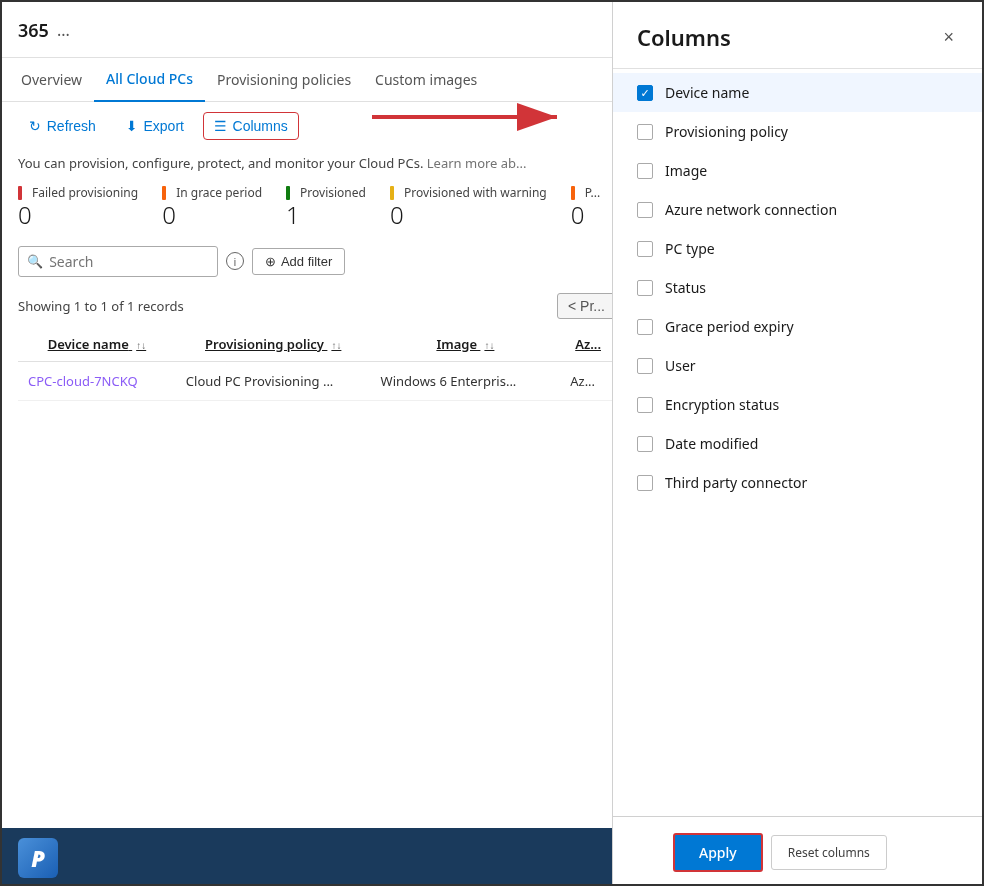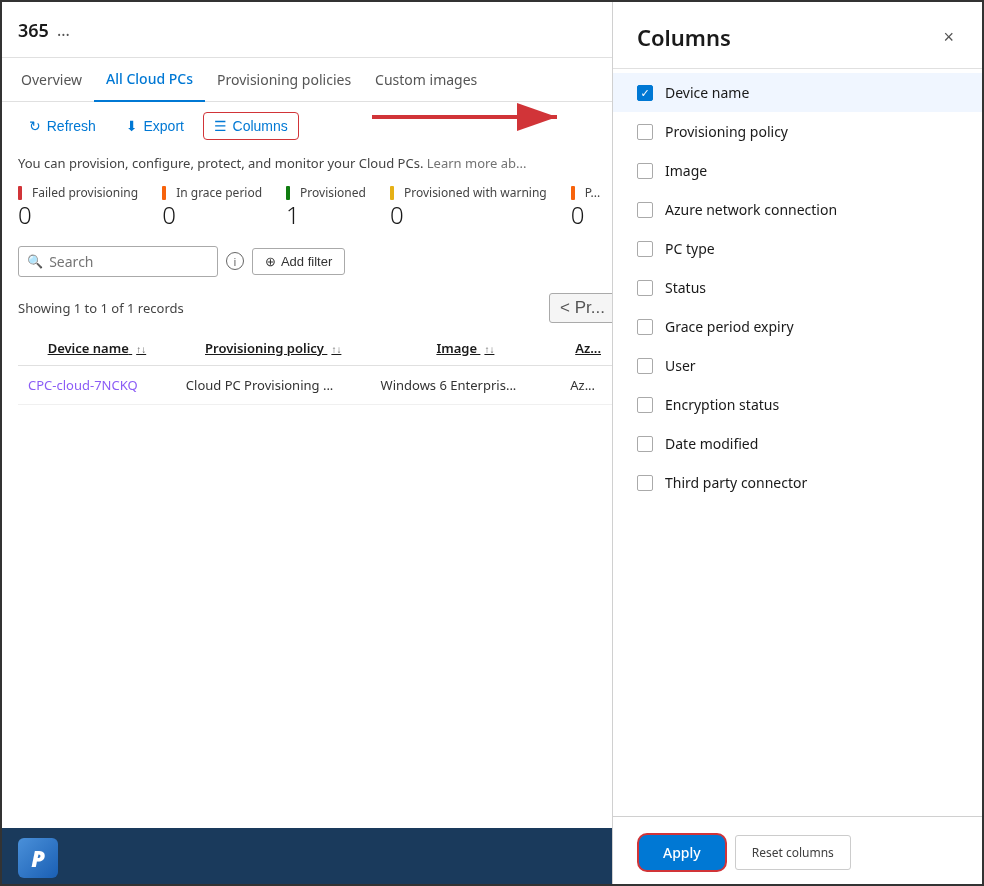--- a/index.html
+++ b/index.html
@@ -222,21 +222,21 @@
       font-size: 13px;
       color: #444;
     }
 
     .prev-next-btn {
       padding: 4px 10px;
       border: 1px solid #aaa;
       border-radius: 3px;
       background: #f5f5f5;
       cursor: pointer;
-      font-size: 17px;
+      font-size: 14px;
       color: #555;
     }
 
     
     .table-container {
       padding: 0 16px;
     }
 
     .data-table {
       width: 100%;
@@ -380,25 +380,26 @@
       border-top: 1px solid #d0d0d0;
       padding: 16px 24px;
       gap: 8px;
     }
 
     .apply-btn {
       padding: 8px 24px;
       background: #0078d4;
       color: #fff;
       border: 2px solid #d13438;
-      border-radius: 10px;
+      border-radius: 3px;
       cursor: pointer;
       font-size: 14px;
       font-weight: 500;
       font-family: inherit;
+      margin-left: 36px;
     }
 
     .reset-btn {
       padding: 8px 16px;
       background: #fff;
       color: #404040;
       border: 1px solid #ccc;
       border-radius: 3px;
       cursor: pointer;
       font-size: 12px;

